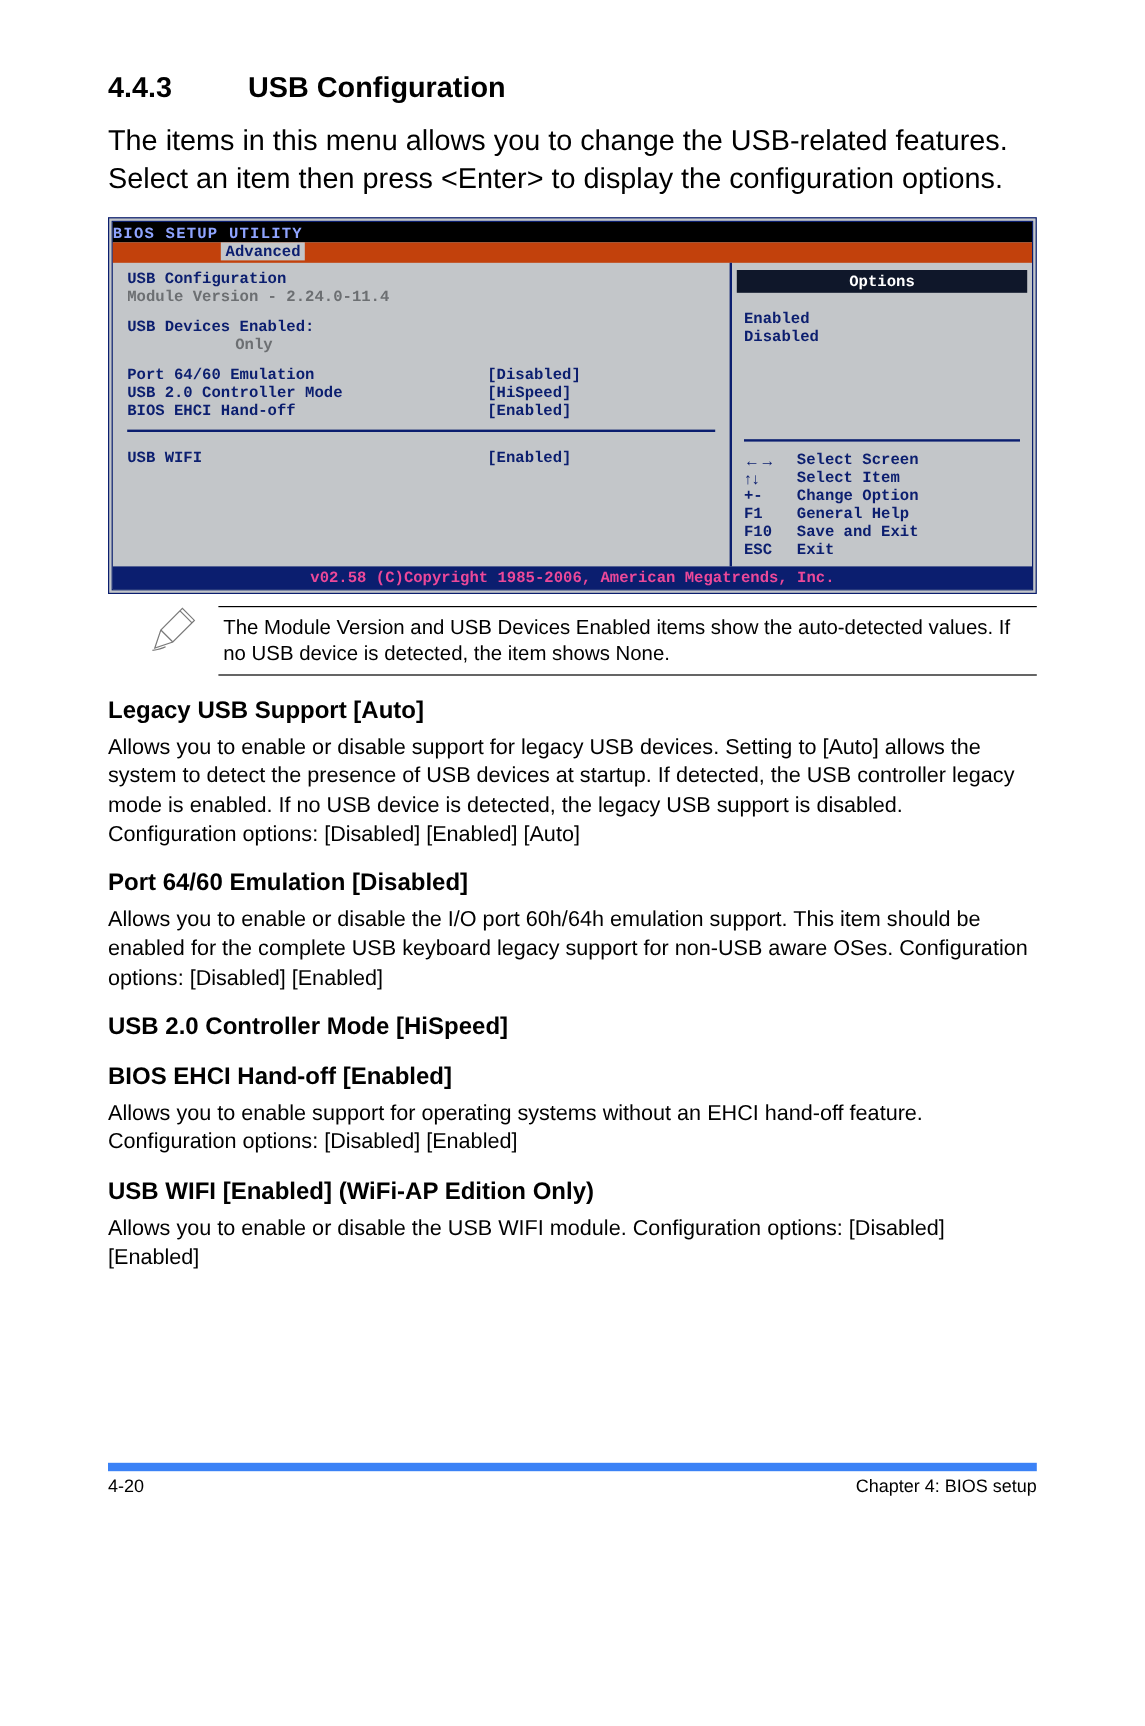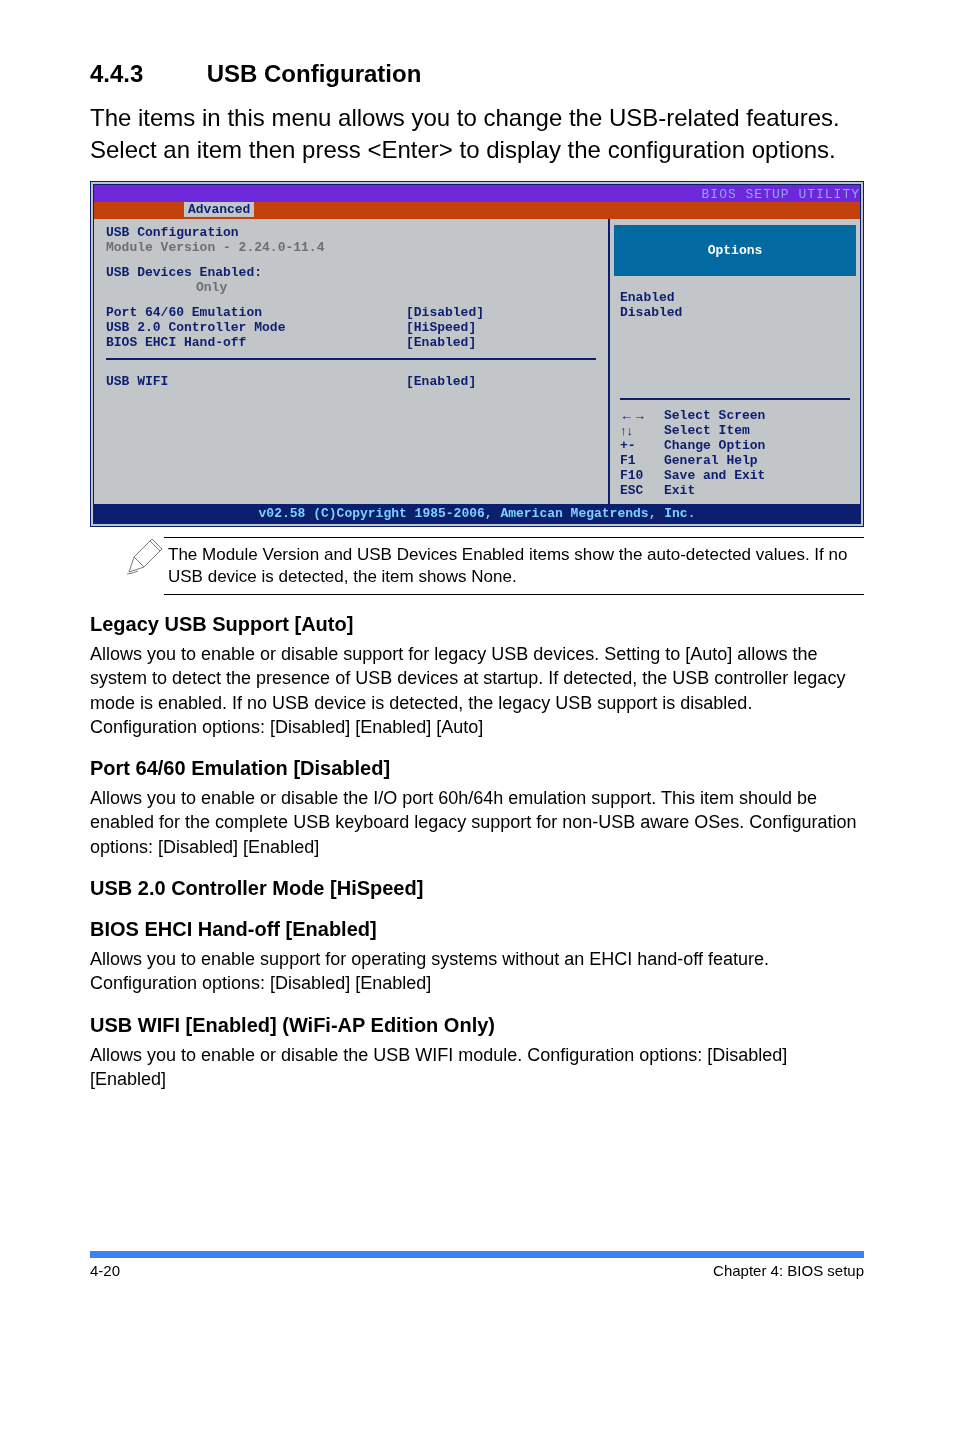--- a/index.html
+++ b/index.html
@@ -31,26 +31,26 @@
   .bios-wrapper {
     border: 4px double #0b1e6f;
     background: #c3c6c9;
     font-family: "Courier New", monospace;
     font-size: 13px;
     font-weight: bold;
     color: #0b1e6f;
     margin-bottom: 10px;
   }
   .bios-titlebar {
-    background: #6d28d9;
+    background: #000000;
     color: #8fa4ff;
-    text-align: right;
+    text-align: left;
     padding: 2px 0 0 0;
     letter-spacing: 1px;
-    font-weight: normal;
+    font-weight: bold;
   }
   .bios-tabs {
     background: #c2410c;
     padding: 0 0 2px 90px;
   }
   .bios-tab-active {
     background: #c3c6c9;
     color: #0b1e6f;
     padding: 0 4px;
     display: inline-block;
@@ -63,53 +63,54 @@
     flex: 1;
     border-right: 2px solid #0b1e6f;
     padding: 6px 12px;
     position: relative;
   }
   .bios-right {
     width: 230px;
     padding: 6px 10px;
   }
   .bios-options-hdr {
-    background: #0369a1;
+    background: #0f172a;
     color: #fff;
     text-align: center;
-    padding: 18px 0;
+    padding: 2px 0;
     margin: 0 -6px 6px -6px;
   }
   .bios-gray {
     color: #6c6f72;
   }
   .bios-row {
     display: flex;
   }
   .bios-row .lbl { width: 300px; }
   .bios-row .val { flex: 1; }
   .bios-hr {
     border: 0;
     border-top: 2px solid #0b1e6f;
     margin: 8px 0;
   }
   .bios-help-line { display: flex; align-items: center; gap: 10px; }
   .bios-help-key { width: 34px; font-family: "Courier New", monospace; font-weight: bold; }
   .arrow { font-family: Arial, sans-serif; }
   .bios-footer {
     background: #0b1e6f;
-    color: #7dd3fc;
+    color: #ec4899;
     text-align: center;
     padding: 2px 0;
     font-weight: bold;
   }
   
   .note-block {
     display: flex;
     align-items: flex-start;
+    gap: 18px;
     margin: 4px 0 18px 34px;
   }
   .note-icon svg { display: block; }
   .note-text {
     border-top: 1px solid #000;
     border-bottom: 1px solid #000;
     padding: 6px 4px;
     font-size: 17px;
     line-height: 1.3;
     flex: 1;

